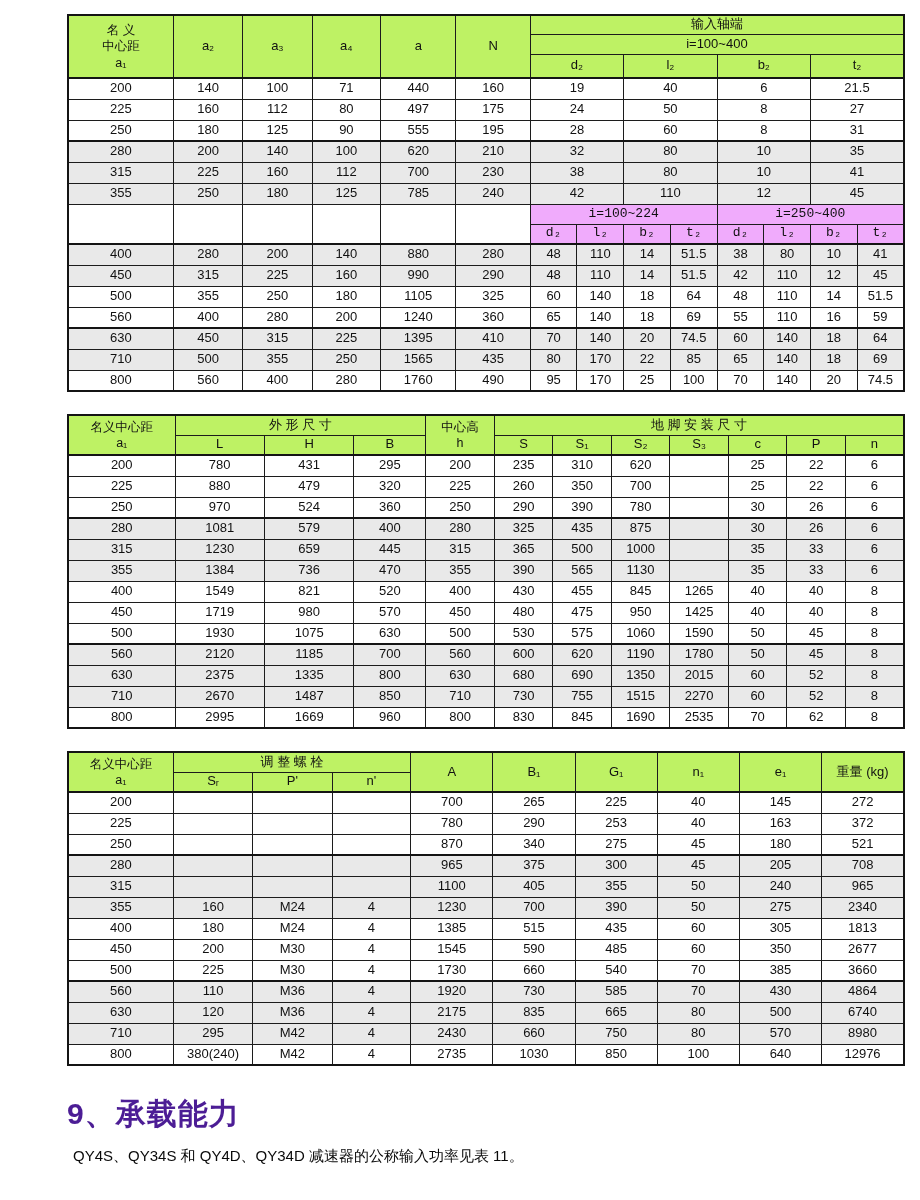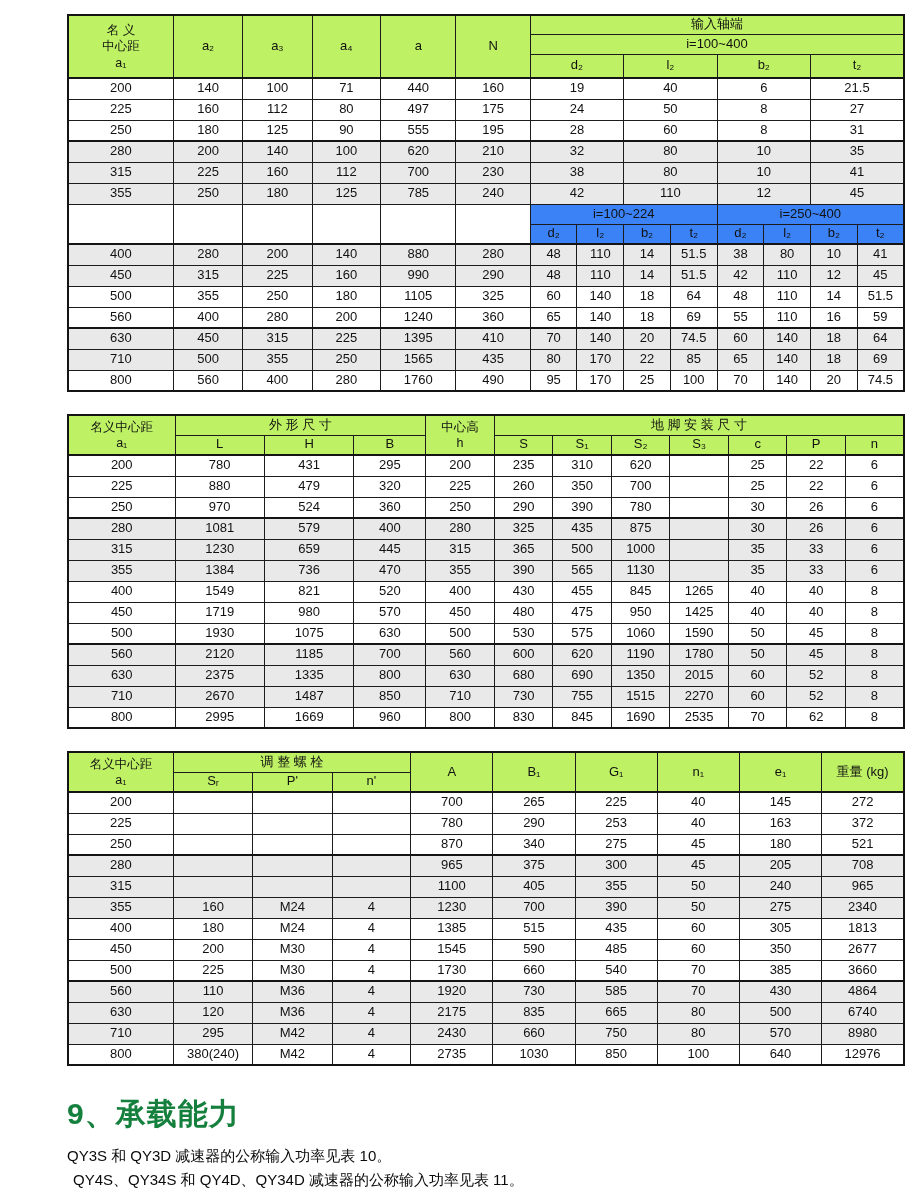--- a/index.html
+++ b/index.html
@@ -31,26 +31,26 @@
   .t1 thead tr:nth-child(1){ height:19px; }
   .t1 thead tr:nth-child(2){ height:20px; }
   .t1 thead tr:nth-child(3){ height:24px; }
   .t2 thead tr, .t3 thead tr { height:20px; }
 
   .multi { white-space:pre-line; line-height:1.3; font-size:12.5px; }
 
   tr.shaded td { background:#e9e9e9; }
   tr.group-top td { border-top:2px solid #141414; }
 
-  .mid th { background:#3b82f6; font-weight:normal; }
+  .mid th { background:#f0abfc; font-weight:normal;font-family:Liberation Mono, monospace; }
   .mid tr { height:20px; }
 
   .section-heading {
     font-size:30px; font-weight:bold; letter-spacing:1px;
-    margin:28px 0 12px 0; color:#15803d;
+    margin:28px 0 12px 0; color:#4c1d95;
   }
   .para { font-size:15px; margin:5px 0; color:#0a0a0a; }
   .para.indent { margin-left:6px; }
 </style>
 </head>
 <body>
 
 <div class="content">
 
 
@@ -719,16 +719,15 @@
             <td>850</td>
             <td>100</td>
             <td>640</td>
             <td>12976</td>
           </tr>
         </tbody>
     </table>
   </div>
 
   <h1 class="section-heading">9、承载能力</h1>
-  <p class="para">QY3S 和 QY3D 减速器的公称输入功率见表 10。</p>
   <p class="para indent">QY4S、QY34S 和 QY4D、QY34D 减速器的公称输入功率见表 11。</p>
 
 </div>
 
 </body></html>

